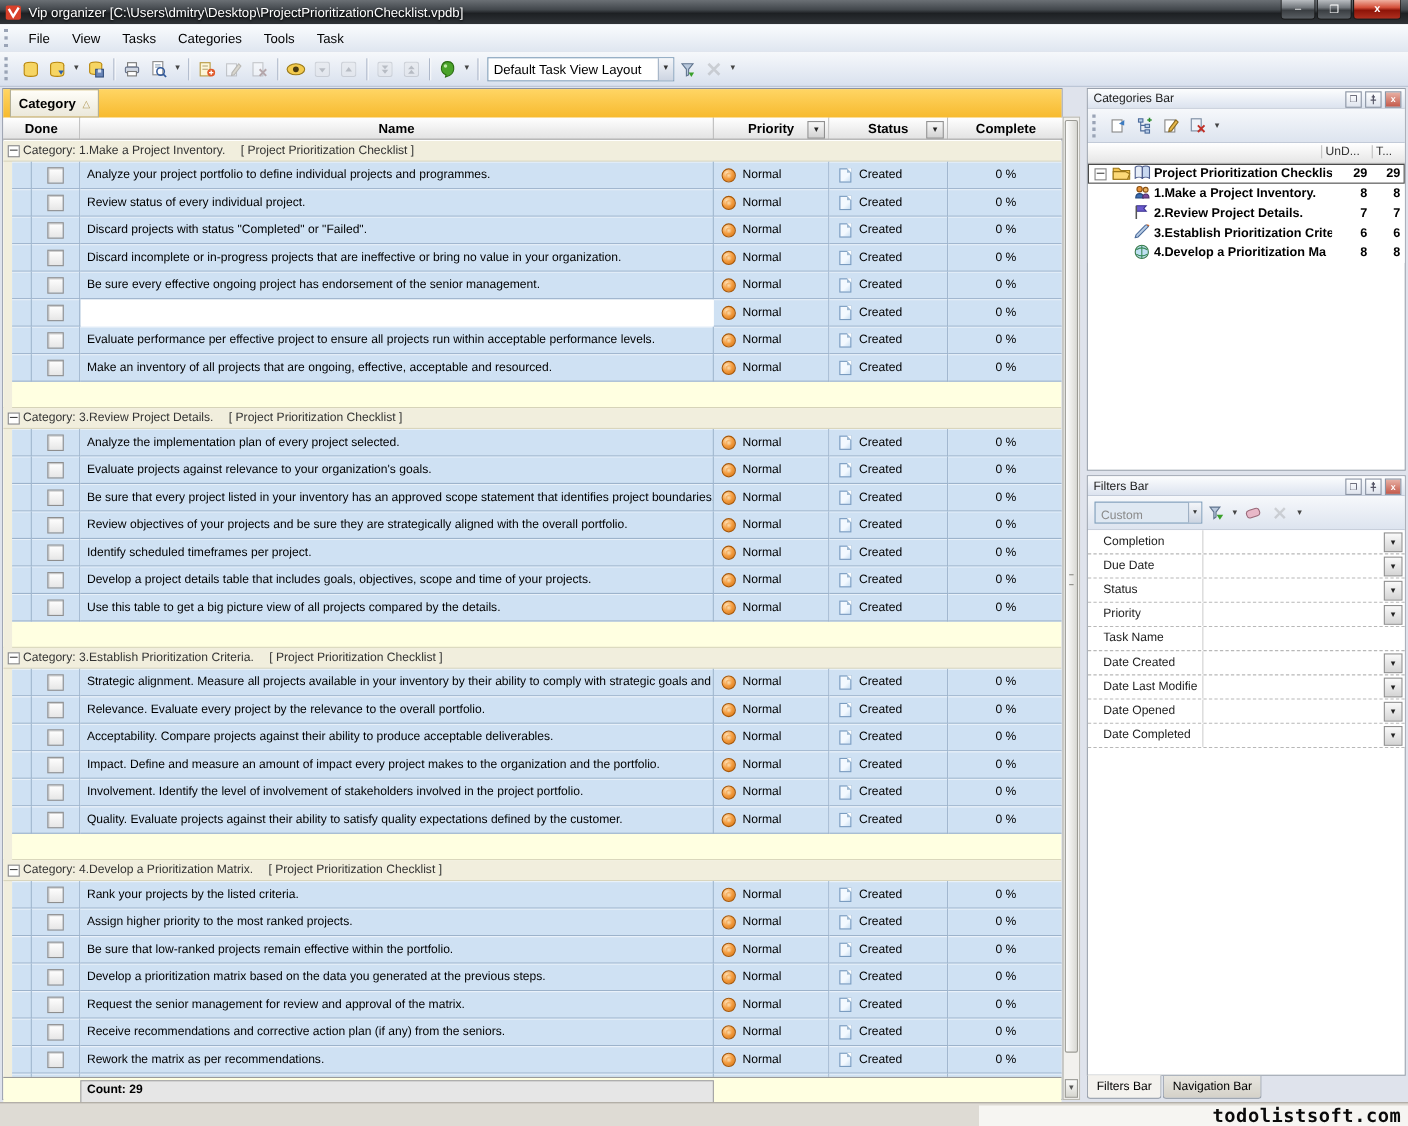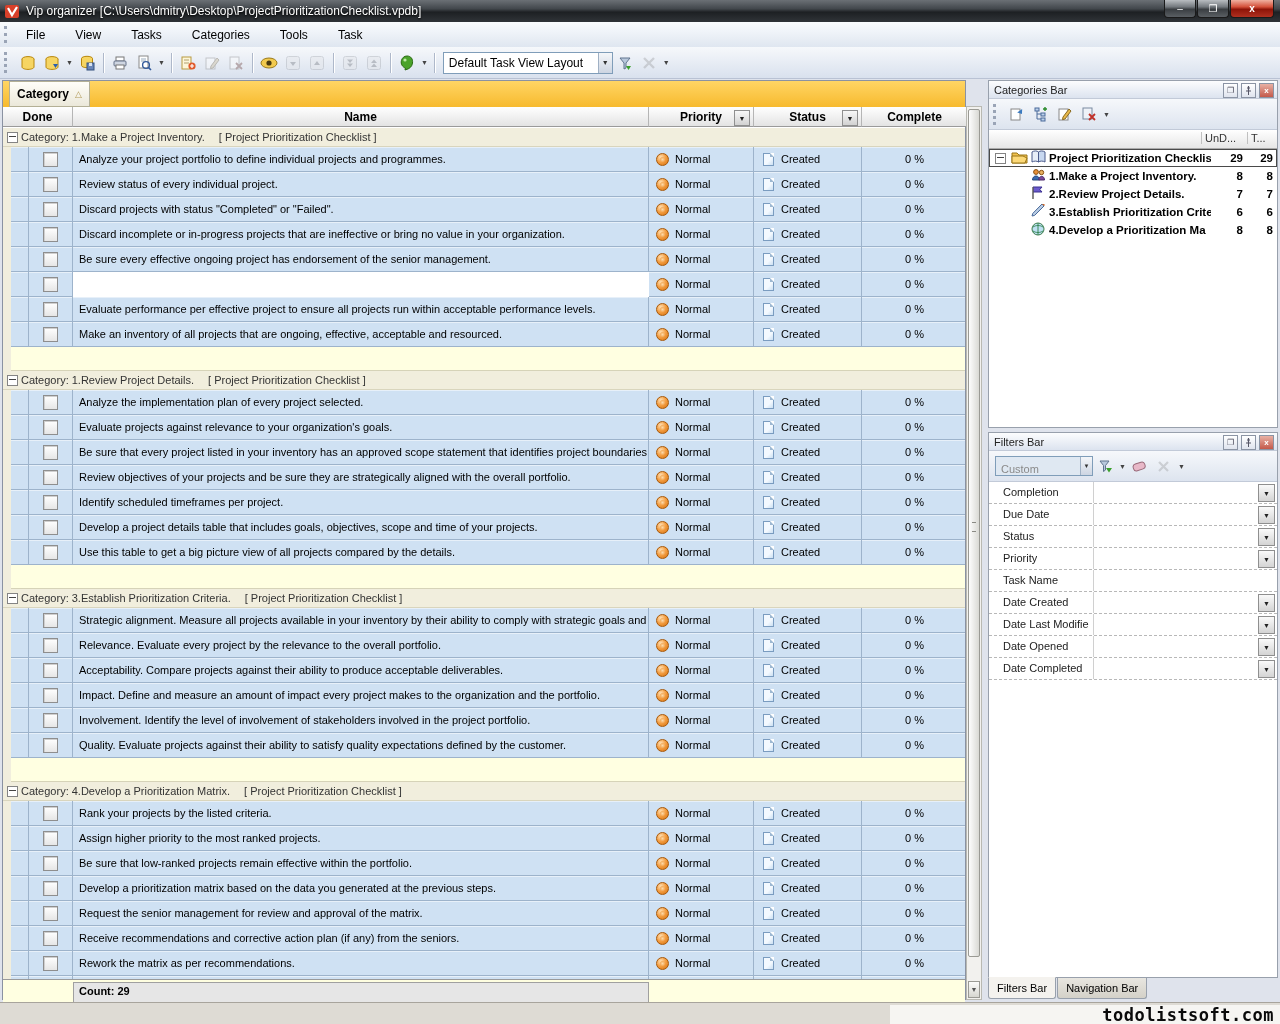--- a/index.html
+++ b/index.html
@@ -7,21 +7,21 @@
   
   .titlebar{position:absolute;left:0;top:0;width:1280px;height:22px;background:linear-gradient(#6b7075 0%,#42474c 40%,#1d2023 55%,#303438 100%);display:flex;align-items:center;}
   .title-ico{width:15px;height:15px;margin:0 6px 0 5px;}
   .title-text{color:#fff;font-size:12px;text-shadow:0 1px 2px #000;white-space:nowrap;}
   .winbtns{position:absolute;right:6px;top:0;display:flex;}
   .wbtn{width:30px;height:17px;border:1px solid #1a1a1a;border-top:none;border-radius:0 0 4px 4px;background:linear-gradient(#b9bdc1 0%,#74797e 40%,#3a3e42 55%,#5a5f64 100%);color:#fff;font-size:10px;display:flex;align-items:center;justify-content:center;margin-left:1px;}
   .wbtn.close{width:42px;background:linear-gradient(#f0b0a0 0%,#d4503a 40%,#8e1408 55%,#b03020 100%);font-weight:bold;}
   
   .menubar{position:absolute;left:0;top:22px;width:1280px;height:25px;background:linear-gradient(#fafcfe,#dfe6f0);border-bottom:1px solid #c3cada;display:flex;align-items:center;}
   .grip{width:3px;height:70%;border-left:3px dotted #9aa4b6;margin:0 6px 0 4px;}
-  .menu-items{display:flex;gap:10px;}
+  .menu-items{display:flex;gap:0;}
   .menu-item{padding:4px 10px;font-size:12px;}
   .toolbar{position:absolute;left:0;top:47px;width:1280px;height:31px;background:linear-gradient(#f6f8fb,#d9e1ee);border-bottom:1px solid #b9c2d4;display:flex;align-items:center;}
   .tbi{width:22px;height:22px;display:flex;align-items:center;justify-content:center;margin:0 1px;}
   .tbi.dis{opacity:.4;filter:grayscale(70%);}
   .tsep{width:1px;height:20px;background:#aeb8ca;margin:0 4px;box-shadow:1px 0 0 #fff;}
   .caret{font-size:7px;color:#444;margin:0 2px;align-self:center;}
   .combo{height:20px;width:168px;background:#fff;border:1px solid #7f9db9;display:flex;align-items:center;position:relative;margin-left:4px;}
   .combo .cv{padding:0 5px;font-size:12px;white-space:nowrap;overflow:hidden;}
   .combo .cbtn{position:absolute;right:0;top:0;bottom:0;width:13px;background:linear-gradient(#f4f6f9,#cdd5e2);border-left:1px solid #9fb0c4;font-size:7px;display:flex;align-items:center;justify-content:center;color:#333;}
   
@@ -396,21 +396,21 @@
               <span class="prio-dot"></span>
               <span>Normal</span>
             </div>
             <div class="cell stat-cell">
               <span class="doc-ico"></span>
               <span>Created</span>
             </div>
             <div class="cell comp-cell">0 %</div>
           </div>
           <div class="band"></div>
-          <div class="cathdr"><span class="expbox"></span><span class="txt">Category: 1.Review Project Details.</span><span class="sfx">[ Project Prioritization Checklist ]</span></div>
+          <div class="cathdr"><span class="expbox"></span><span class="txt">Category: 3.Review Project Details.</span><span class="sfx">[ Project Prioritization Checklist ]</span></div>
           <div class="trow">
             <div class="cell cb-sp"></div>
             <div class="cell cb-cell">
               <div class="chk"></div>
             </div>
             <div class="cell name-cell">Analyze the implementation plan of every project selected.</div>
             <div class="cell prio-cell">
               <span class="prio-dot"></span>
               <span>Normal</span>
             </div>

